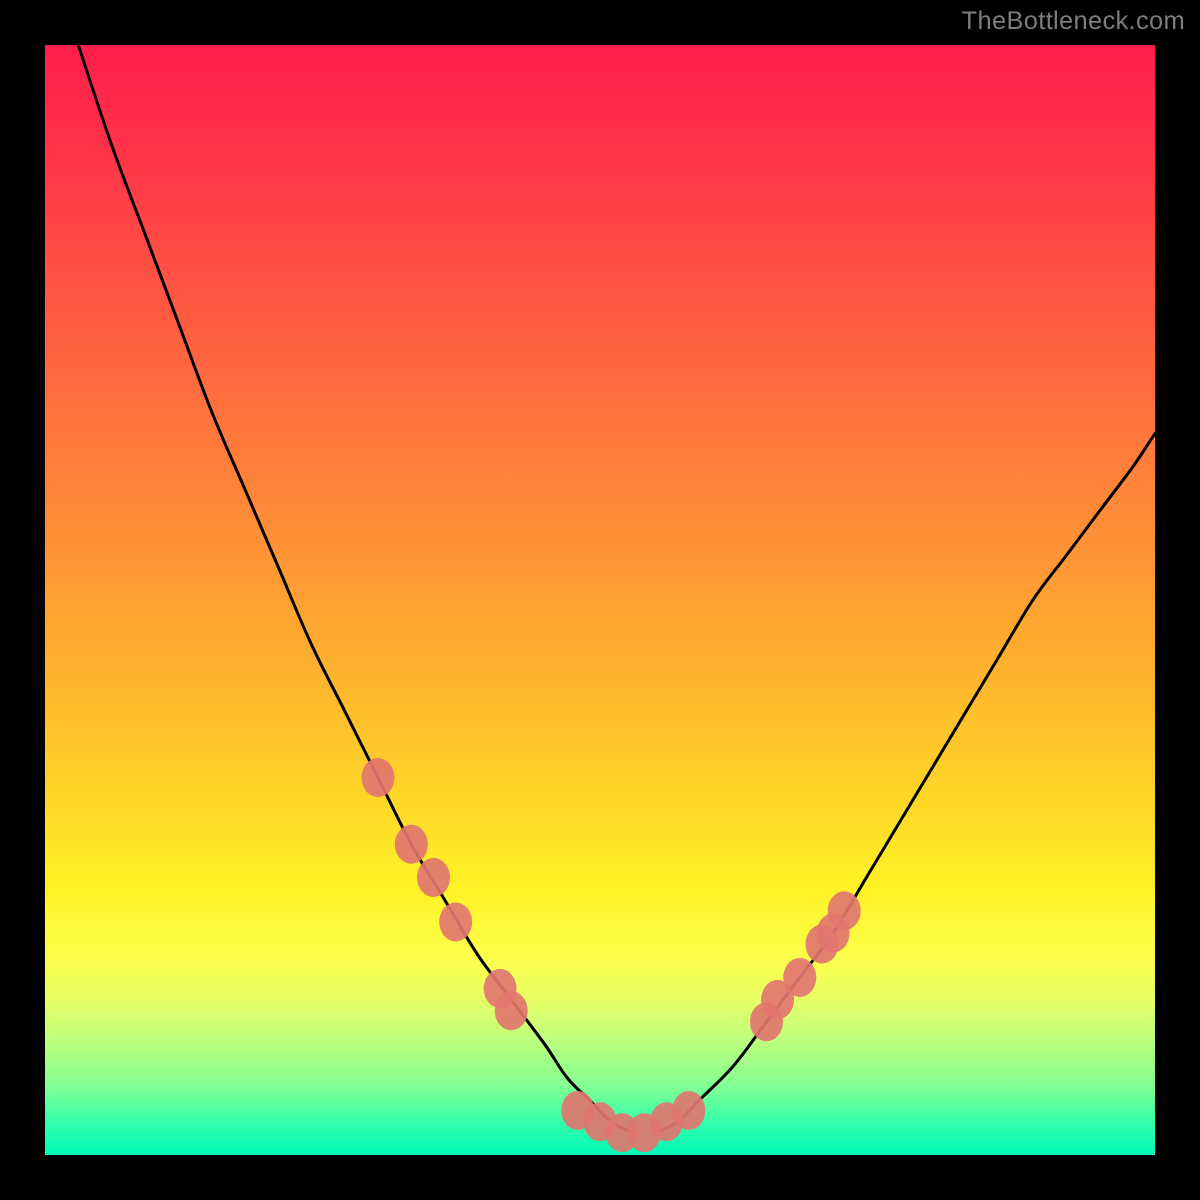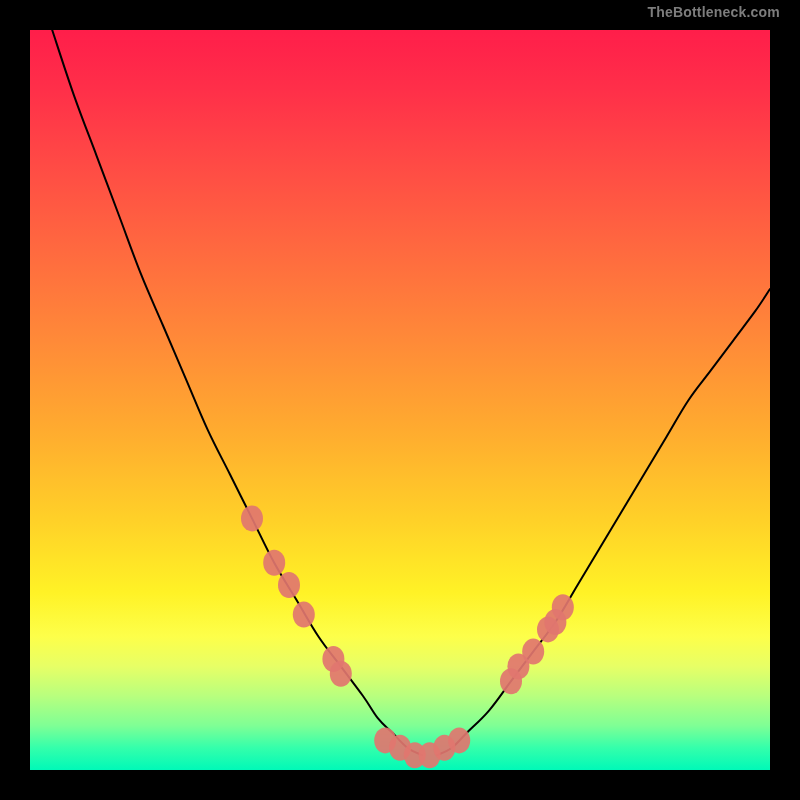--- a/index.html
+++ b/index.html
@@ -37,24 +37,24 @@
       #e7ff66 86%,
       #b8ff7e 90%,
       #7fff95 94%,
       #34ffab 97%,
       #00f9b8 100%
     );
   }
   .watermark {
     position: absolute;
     top: 4px;
-    right: 20px;
+    right: 10px;
     color: #7d7d7d;
-    font-size: 14px;
-    font-weight: 700;
+    font-size: 17px;
+    font-weight: 400;
     letter-spacing: 0.2px;
     user-select: none;
   }
   svg.curves {
     position: absolute;
     left: 0;
     top: 0;
     width: 740px;
     height: 740px;
     overflow: visible;

